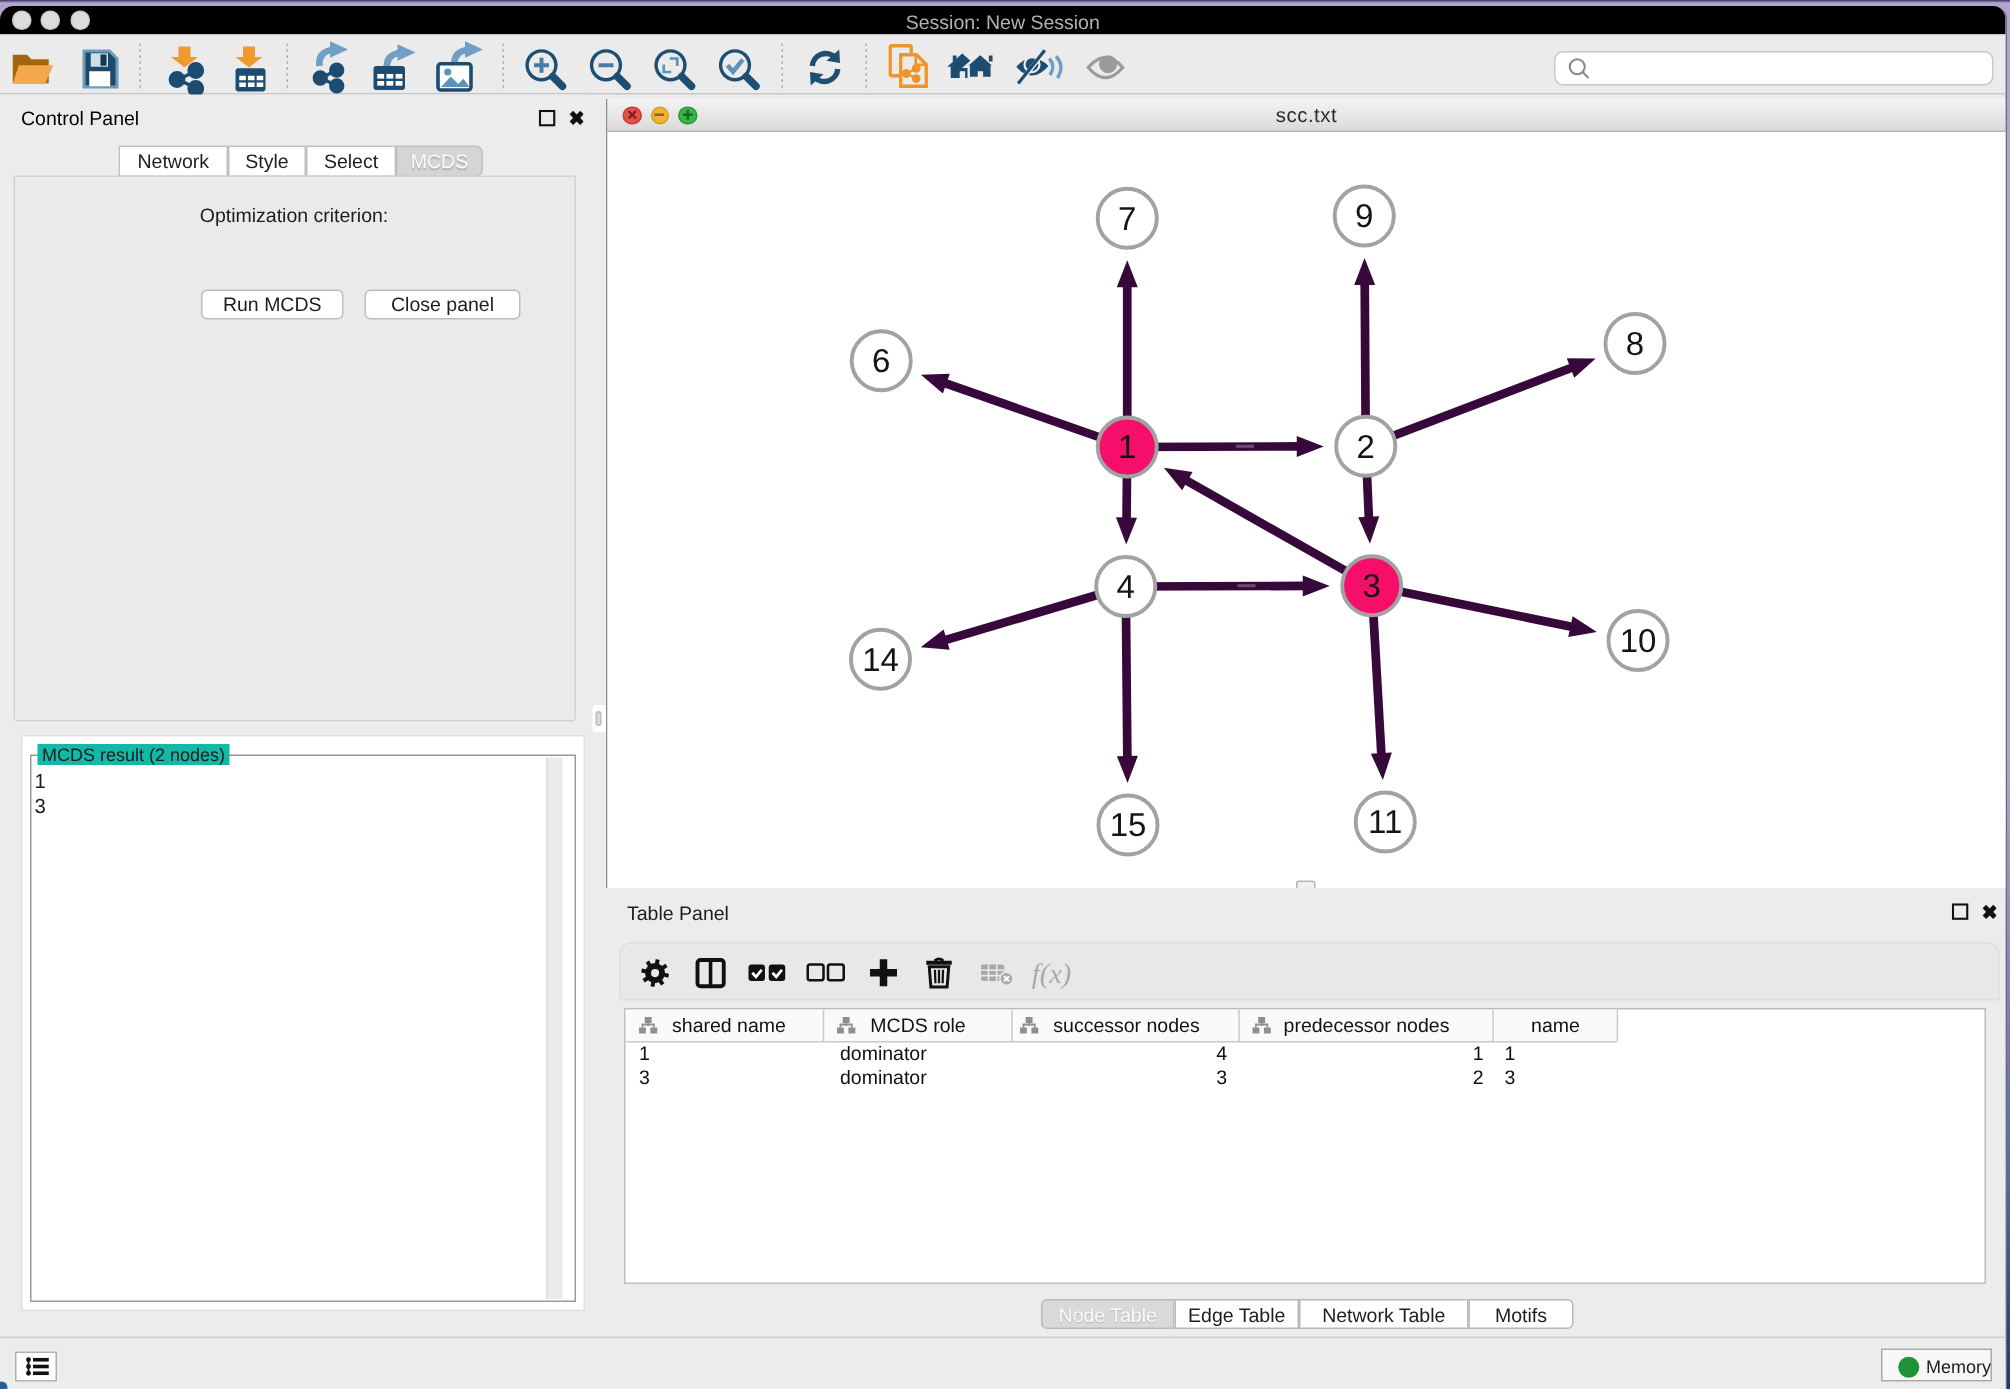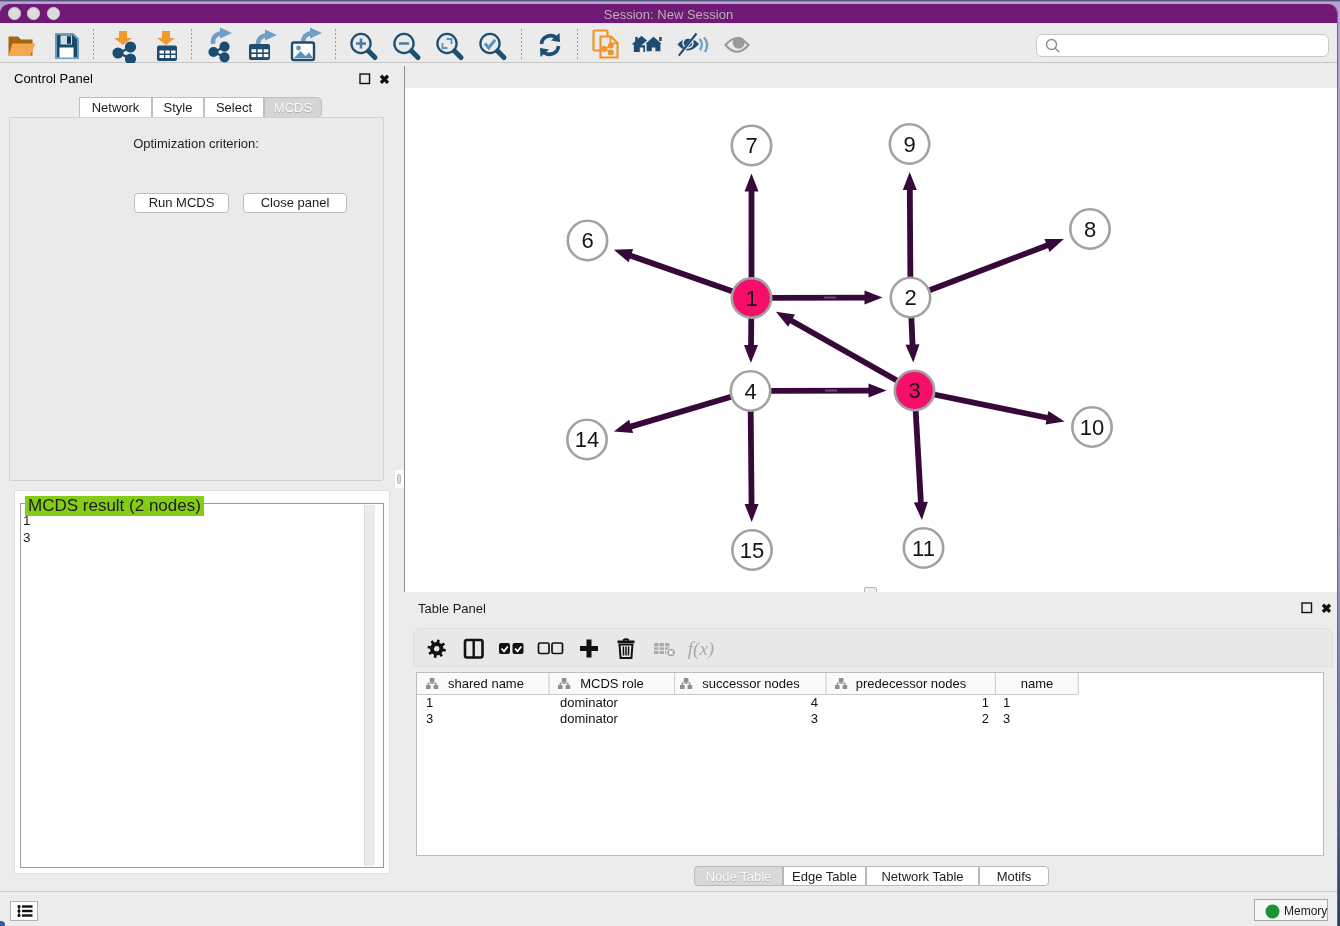--- a/index.html
+++ b/index.html
@@ -3,21 +3,21 @@
 <meta charset="utf-8">
 <style>
   * { margin:0; padding:0; box-sizing:border-box; }
   html,body { width:1340px; height:926px; overflow:hidden; }
   body { font-family:"Liberation Sans", sans-serif; color:#1d1d1d;
          background:linear-gradient(180deg,#3c3358 0px,#b3a3d4 2px,#b3a3d4 500px,#5a6c9a 780px,#1d3b66 926px); }
   .abs { position:absolute; }
   #app { position:absolute; left:0; top:4px; width:1338px; height:922px; border-right:1.5px solid #6e6887;
          background:#ececec; border-radius:9px 9px 0 0; overflow:hidden; }
   
-  #titlebar { position:absolute; left:0; top:0; width:100%; height:19px; background:#701a75; }
+  #titlebar { position:absolute; left:0; top:0; width:100%; height:19px; background:#000000; }
   .tl { position:absolute; top:3px; width:12.5px; height:12.5px; border-radius:50%;
         background:#dcdcdc; border:1px solid #c9c9c9; }
   #wintitle { position:absolute; top:3px; left:0; width:100%; text-align:center;
               font-size:13px; color:#b4b2b2; }
   
   #toolbar { position:absolute; left:0; top:19px; width:100%; height:40px; background:#ebebeb;
              border-top:1px solid #e3e3e3; border-bottom:1px solid #c6c6c6; }
   .tsep { position:absolute; top:5px; height:32px; width:1px;
           background-image:linear-gradient(#9b9b9b 40%, rgba(0,0,0,0) 0%);
           background-size:1px 4px; }
@@ -35,22 +35,22 @@
   #optlabel { position:absolute; left:0; top:73px; width:100%; text-align:center; font-size:13px; }
   #combo { position:absolute; left:44px; top:96px; width:312px; height:21px; background:#fff;
            border:1px solid #bdbdbd; border-radius:4px; font-size:13px; line-height:19px;
            padding-left:13px; }
   .btn { position:absolute; top:130px; height:20px; background:#fff; border:1px solid #bdbdbd;
          border-radius:4px; font-size:13px; text-align:center; line-height:18px;margin-left:40px; }
   #results { position:absolute; left:14px; top:427px; width:376px; height:384px; background:#fff;
              border:1px solid #e0e0e0; }
   #fieldset { position:absolute; left:5px; top:12px; width:364px; height:365px;
               border:1px solid #9a9a9a; }
-  #legend { position:absolute; left:4px; top:-8px; background:#84cc16; padding:0 3px;
-            font-size:17px; }
+  #legend { position:absolute; left:4px; top:-8px; background:#14b8a6; padding:0 3px;
+            font-size:12px; }
   #fscroll { position:absolute; right:8px; top:1px; width:11px; height:361px; background:#ebebeb;
              border-left:1px solid #dcdcdc; }
   #fstext { position:absolute; left:2px; top:9px; font-size:13.5px; line-height:16.5px; }
   
   #netwin { position:absolute; left:404px; top:62px; width:933px; height:526px;
             border-left:1.5px solid #8e8e8e; }
   #nettitle { position:absolute; left:0; top:0; width:100%; height:22px;
               background:linear-gradient(#f4f4f4,#dadada); border-bottom:1px solid #b8b8b8;
               font-size:13.5px; letter-spacing:0.4px; text-align:center; line-height:21px; color:#2a2a2a; }
   .mac { position:absolute; top:4.5px; width:12.5px; height:12.5px; border-radius:50%; }
@@ -245,20 +245,37 @@
     <div id="results">
       <div id="fieldset">
         <div id="legend">MCDS result (2 nodes)</div>
         <div id="fscroll"></div>
         <div id="fstext">1<br>3</div>
       </div>
     </div>
   </div>
 
   <div id="netwin">
+    <div id="nettitle">scc.txt
+      <div class="mac" style="left:10px;background:#e4514a;border:1px solid #c43c38">
+          <svg width="11" height="11" viewBox="0 0 11 11">
+            <path d="M3 3 L8 8 M8 3 L3 8" stroke="#7e1f1c" stroke-width="1.5"></path>
+          </svg>
+        </div>
+      <div class="mac" style="left:28.5px;background:#f0b433;border:1px solid #d09a28">
+          <svg width="11" height="11" viewBox="0 0 11 11">
+            <path d="M2.2 5.5 L8.8 5.5" stroke="#93611a" stroke-width="1.7"></path>
+          </svg>
+        </div>
+      <div class="mac" style="left:47px;background:#37b64a;border:1px solid #2a9a3c">
+          <svg width="11" height="11" viewBox="0 0 11 11">
+            <path d="M2.2 5.5 L8.8 5.5 M5.5 2.2 L5.5 8.8" stroke="#1a6b26" stroke-width="1.7"></path>
+          </svg>
+        </div>
+    </div>
     <div id="netcanvas">
       <svg width="933" height="504" style="position:absolute;left:0;top:0">
 <g stroke="#36093a" stroke-width="5.8">
 <line x1="346.5" y1="210.0" x2="346.5" y2="99.5"></line>
 <line x1="346.5" y1="210.0" x2="222.1" y2="166.4"></line>
 <line x1="346.5" y1="210.0" x2="463.5" y2="209.6"></line>
 <line x1="346.5" y1="210.0" x2="346.0" y2="261.0"></line>
 <line x1="505.5" y1="209.5" x2="504.8" y2="98.0"></line>
 <line x1="505.5" y1="209.5" x2="645.8" y2="156.0"></line>
 <line x1="505.5" y1="209.5" x2="507.7" y2="260.5"></line>

